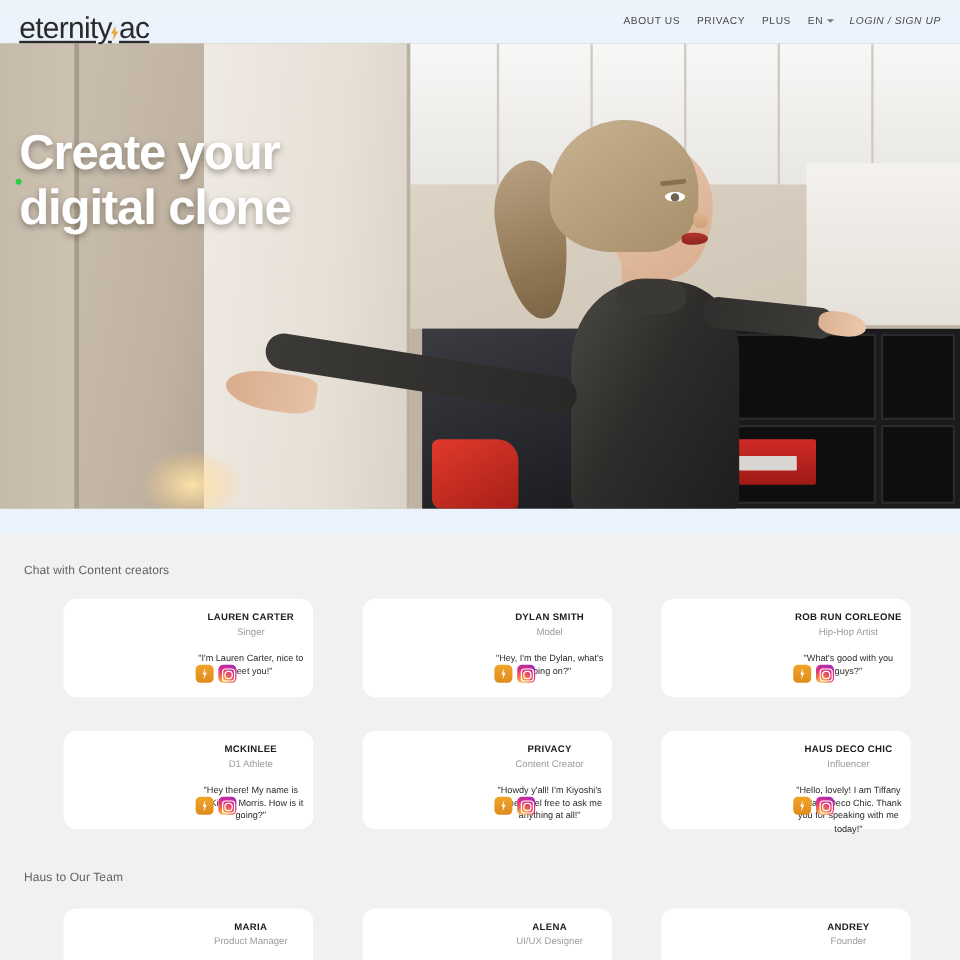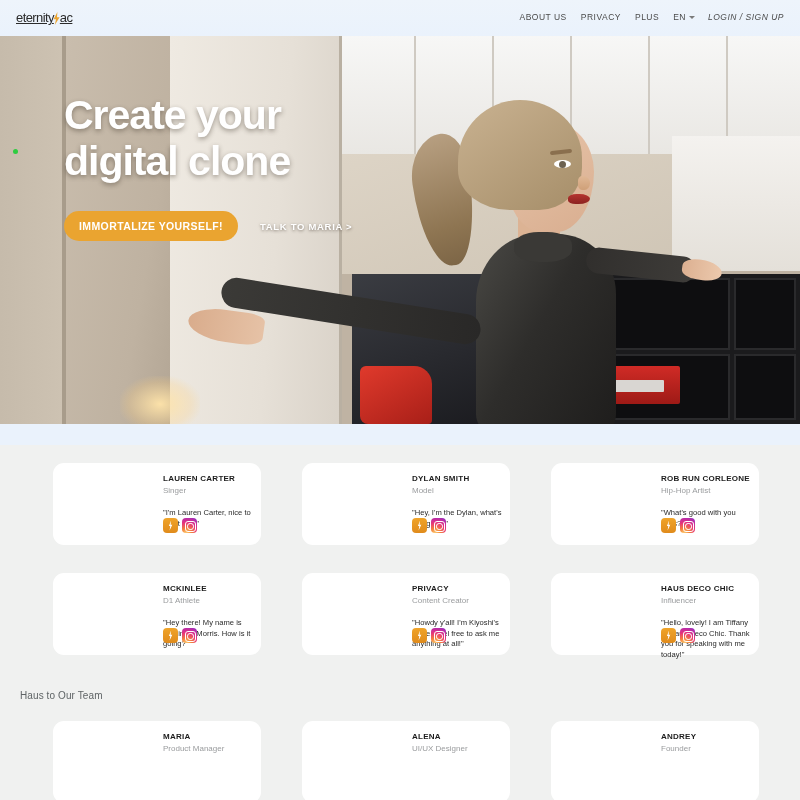--- a/index.html
+++ b/index.html
@@ -15,21 +15,21 @@
   
   .header {
     position: absolute; top: 0; left: 0;
     width: 800px; height: 36px;
     background: linear-gradient(180deg,#eef4fb 0%,#eaf2fc 100%);
     display: flex; align-items: center;
     z-index: 20;
   }
   .logo {
     position: absolute; left: 16px; top: 10px;
-    font-size: 13px; letter-spacing: -0.6px;
+    font-size: 25px; letter-spacing: -0.6px;
     color: #2b2b2b; font-weight: 400;
     display: flex; align-items: flex-start;
   }
   .logo .bolt {
     display: inline-block; width: 7px; height: 13px;
     margin: 0 0px 0 -1px; position: relative; top: 2px;
   }
   .nav {
     position: absolute; right: 105px; top: 12px;
     display: flex; align-items: center; gap: 14px;
@@ -125,21 +125,21 @@
     position:absolute; left:176px; top:168px; width:110px; height:26px;
     background:linear-gradient(90deg,#312f2d,#3e3c39);
     border-radius:14px; transform:rotate(6deg);
   }
   .hand-right{
     position:absolute;left:272px;top:176px;width:40px;height:20px;
     background:linear-gradient(90deg,#dcb091,#ecc9ad);
     border-radius:40% 55% 45% 40%; transform:rotate(8deg);
   }
 
-  .hero-text { position:absolute; left:16px; top:56px; width:330px; z-index:6;margin-left:48px; }
+  .hero-text { position:absolute; left:16px; top:68px; width:330px; z-index:6; }
   .green-dot {
     position:absolute; left:13px; top:113px; width:5px; height:5px;
     background:#2ecc40; border-radius:50%; z-index:7;
   }
   .hero-h1 {
     font-size: 41px; line-height: 46px; font-weight: 700;
     color: #ffffff; letter-spacing: -1px;
     text-shadow: 0 2px 5px rgba(60,50,40,.45);
   }
   .hero-sub {
@@ -179,20 +179,21 @@
     display: grid;
     grid-template-columns: repeat(3, 208px);
     column-gap: 41px; row-gap: 28px;
     padding-left: 53px;
   }
   .card {
     position: relative;
     height: 82px;
     background: #ffffff;
     border-radius: 11px;
+    text-align: center;
   }
   .card-body {
     position:absolute; left:110px; top:10px; right:6px;
   }
   .card-name {
     font-size: 8px; font-weight: 700; color:#1c1c1c;
     letter-spacing:.25px; line-height:11px;
   }
   .card-role {
     font-size: 8px; color:#9a9c9e; line-height:12px; margin-top:1px;
@@ -304,31 +305,28 @@
       </div>
     </div>
 
     <div class="green-dot"></div>
 
     <div class="hero-text">
       <h1 class="hero-h1">
         <span>Create your</span><br>
         <span>digital clone</span>
       </h1>
-      <div class="hero-cta">
-        <button class="btn-primary">IMMORTALIZE YOURSELF!</button>
-        <a class="btn-link" href="#">TALK TO MARIA &gt;</a>
-      </div>
     </div>
   </div>
 
   <div class="blue-band"></div>
 
   <div class="content">
 
+    <h2 class="section-title">Chat with Content creators</h2>
 
     <div class="grid" id="creators-grid">
         <div class="card">
           <div class="card-body">
             <div class="card-name">LAUREN CARTER</div>
             <div class="card-role">Singer</div>
             <div class="card-quote">"I'm Lauren Carter, nice to meet you!"</div>
           </div>
           <div class="icons">
             <a class="ico ico-bolt" href="#"></a>

